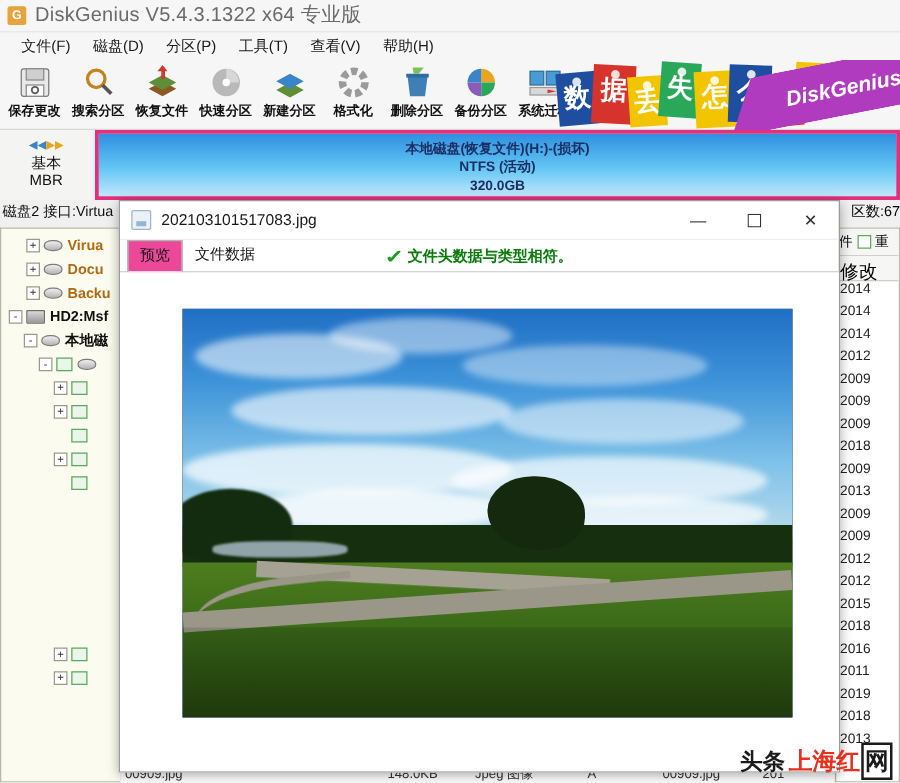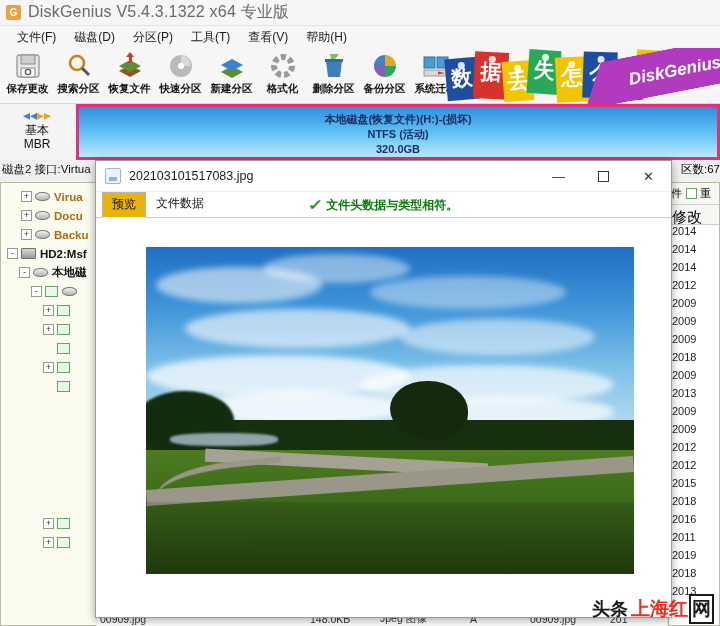--- a/index.html
+++ b/index.html
@@ -105,21 +105,21 @@
   #dlg-icon:after { content:""; position:absolute; left:3px; top:8px; width:8px;
     height:4px; background:#8fb6d6; }
   #dlg-name { font-size:12.5px; color:#1a1a1a; flex:1; }
   .wbtn { width:45px; height:30px; display:flex; align-items:center;
     justify-content:center; font-size:13px; color:#333; cursor:default; }
   #dlg-tabs { height:26px; display:flex; align-items:flex-end; flex:none;
     border-bottom:1px solid #c8c8c8; position:relative; padding-left:6px; }
   .dtab { font-size:12px; padding:3px 9px 4px 9px; color:#111; cursor:default;
     border:1px solid transparent; }
   .dtab.active { border:1px solid #b5b5b5; border-bottom:1px solid #fff;
-    background:#eab308; margin-bottom:-1px;text-align:center; }
+    background:#ec4899; margin-bottom:-1px;text-align:center; }
   #dlg-status { position:absolute; left:50%; transform:translateX(-50%);
     bottom:3px; display:flex; align-items:center; white-space:nowrap; }
   #chk-icon { color:#18a018; font-size:15px; font-weight:bold; margin-right:5px;
     transform:scaleX(1.25); }
   #status-text { color:#0a7c0a; font-weight:bold; font-size:12px; }
   #dlg-body { flex:1; background:#fff; position:relative; overflow:hidden; }
   
   #photo { position:absolute; left:50px; top:29px; width:488px; height:327px;
     overflow:hidden; background:#0b2a45; }
   .sky { position:absolute; left:0; top:0; width:100%; height:56%;

